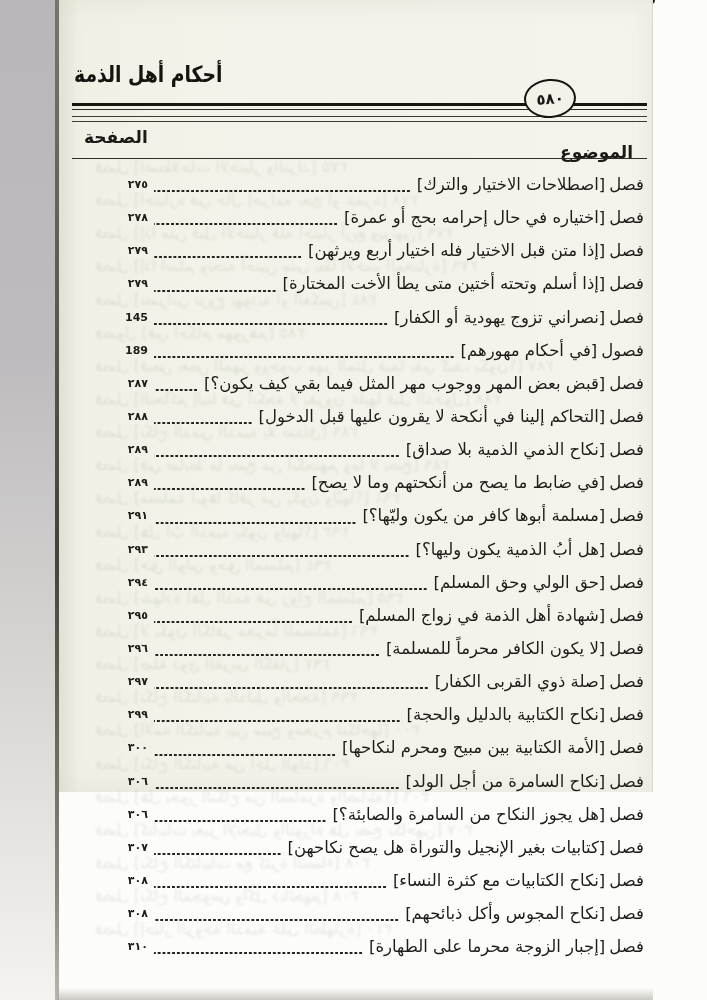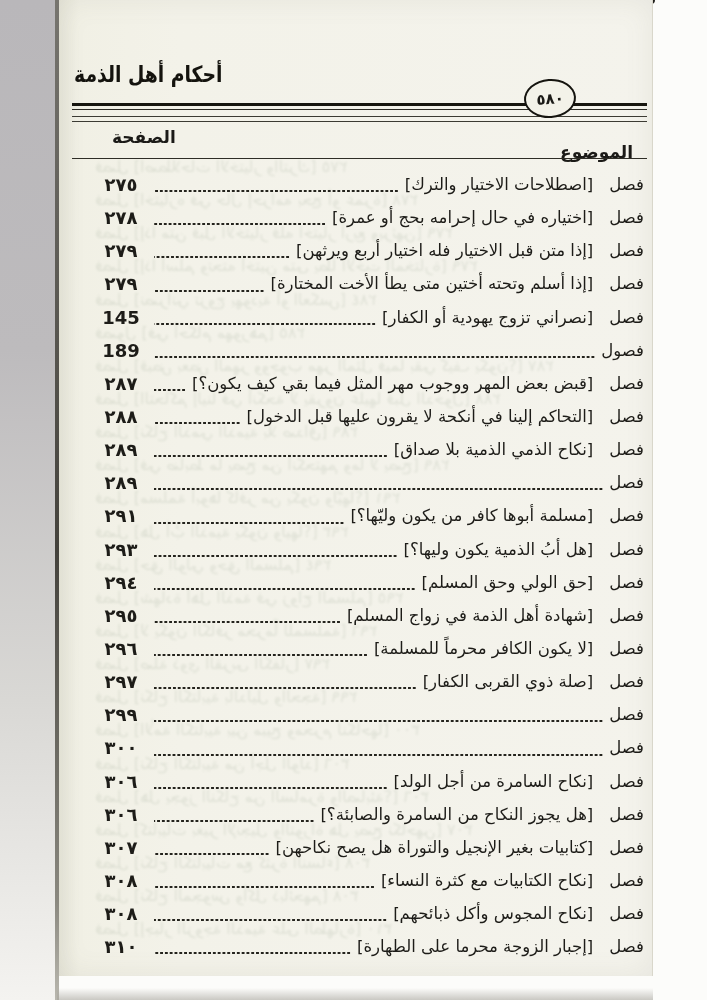--- a/index.html
+++ b/index.html
@@ -20,21 +20,21 @@
   .top-sliver{
     position:absolute;left:290px;top:0;width:365px;height:4px;
     background:#23211d;border-radius:0 0 60px 8px;
   }
   .bottom-shade{
     position:absolute;left:57px;bottom:0;width:596px;height:12px;
     background:linear-gradient(0deg,rgba(160,158,150,.55),rgba(160,158,150,0));
   }
   
   .paper{
-    position:absolute;left:59px;top:0;width:593px;height:976px;
+    position:absolute;left:59px;top:0;width:593px;height:792px;
     background:linear-gradient(90deg,#e7e6da 0px,#f1f0e5 20px,#f3f2e9 120px,#f4f3ec 100%);
     border-right:1px solid #d9d7cb;
     box-shadow:inset 0 0 28px rgba(120,115,95,.10);
     color:#1b1a17;
   }
   .brand{
     position:absolute;left:15px;top:64px;
     font-size:20px;font-weight:bold;letter-spacing:-1px;
     transform:scaleY(1.12) scaleX(.94);transform-origin:left bottom;
     color:#14130e;direction:rtl;white-space:nowrap;
@@ -52,45 +52,45 @@
   }
   .ruleB{
     position:absolute;left:13px;right:5px;top:116px;height:4px;
     border-top:1.3px solid #3c3b33;border-bottom:1.3px solid #3c3b33;
   }
   .col-heads{
     position:absolute;left:13px;right:5px;top:127px;height:28px;
     font-size:17px;font-weight:bold;
   }
   .col-topic{position:absolute;right:14px;top:15px;direction:rtl;}
-  .col-page{position:absolute;left:12px;top:0px;direction:rtl;margin-left:28px;}
+  .col-page{position:absolute;left:12px;top:0px;direction:rtl;}
   .ruleC{
     position:absolute;left:13px;right:5px;top:158px;height:0;
     border-top:1.5px solid #2e2d26;
   }
   
   .toc{
     position:absolute;left:13px;right:8px;top:168px;z-index:2;
   }
   .row{
     display:flex;direction:rtl;align-items:stretch;height:33.15px;
     font-size:16.5px;color:#1d1c18;
   }
   .kind{line-height:33px;white-space:nowrap;font-weight:500;text-align:right;}
-  .title{line-height:33px;white-space:nowrap;margin-right:16px;font-weight:500;}
+  .title{line-height:33px;white-space:nowrap;margin-right:4px;font-weight:500;}
   .dots{
     flex:1;min-width:12px;margin:0 6px;
     background-image:radial-gradient(circle,#24231d 1.15px,transparent 1.45px);
     background-size:4.8px 4px;
     background-repeat:repeat-x;
     background-position:right bottom 8px;
   }
   .num{
-    width:76px;flex:0 0 76px;line-height:33px;font-size:18px;
-    text-align:center;padding-left:22px;box-sizing:border-box;
+    width:76px;flex:0 0 76px;line-height:33px;font-size:11px;
+    text-align:right;padding-left:22px;box-sizing:border-box;
     font-weight:bold;white-space:nowrap;
   }
   
   .bleed{
     position:absolute;left:36px;right:34px;top:150px;z-index:0;
     transform:scaleX(-1);filter:blur(1.1px);opacity:.13;color:#5d7257;
     direction:rtl;pointer-events:none;
   }
   .bleed div{height:33.15px;line-height:33px;font-size:16px;white-space:nowrap;overflow:hidden;}
 </style>
@@ -175,20 +175,21 @@
 
   <div class="row">
     <span class="kind">فصل</span>
     <span class="title">[نصراني تزوج يهودية أو الكفار]</span>
     <span class="dots"></span>
     <span class="num">145</span>
   </div>
 
   <div class="row">
     <span class="kind">فصول</span>
+    <span class="title">[في أحكام مهورهم]</span>
     <span class="dots"></span>
     <span class="num">189</span>
   </div>
 
   <div class="row">
     <span class="kind">فصل</span>
     <span class="title">[قبض بعض المهر ووجوب مهر المثل فيما بقي كيف يكون؟]</span>
     <span class="dots"></span>
     <span class="num">٢٨٧</span>
   </div>
@@ -202,20 +203,21 @@
 
   <div class="row">
     <span class="kind">فصل</span>
     <span class="title">[نكاح الذمي الذمية بلا صداق]</span>
     <span class="dots"></span>
     <span class="num">٢٨٩</span>
   </div>
 
   <div class="row">
     <span class="kind">فصل</span>
+    <span class="title">[في ضابط ما يصح من أنكحتهم وما لا يصح]</span>
     <span class="dots"></span>
     <span class="num">٢٨٩</span>
   </div>
 
   <div class="row">
     <span class="kind">فصل</span>
     <span class="title">[مسلمة أبوها كافر من يكون وليّها؟]</span>
     <span class="dots"></span>
     <span class="num">٢٩١</span>
   </div>
@@ -250,26 +252,28 @@
 
   <div class="row">
     <span class="kind">فصل</span>
     <span class="title">[صلة ذوي القربى الكفار]</span>
     <span class="dots"></span>
     <span class="num">٢٩٧</span>
   </div>
 
   <div class="row">
     <span class="kind">فصل</span>
+    <span class="title">[نكاح الكتابية بالدليل والحجة]</span>
     <span class="dots"></span>
     <span class="num">٢٩٩</span>
   </div>
 
   <div class="row">
     <span class="kind">فصل</span>
+    <span class="title">[الأمة الكتابية بين مبيح ومحرم لنكاحها]</span>
     <span class="dots"></span>
     <span class="num">٣٠٠</span>
   </div>
 
   <div class="row">
     <span class="kind">فصل</span>
     <span class="title">[نكاح السامرة من أجل الولد]</span>
     <span class="dots"></span>
     <span class="num">٣٠٦</span>
   </div>

